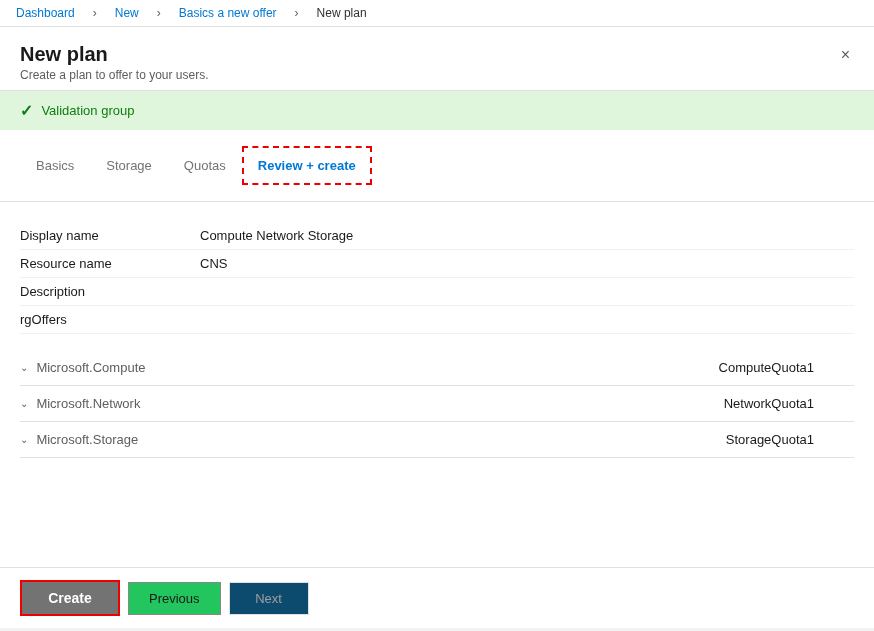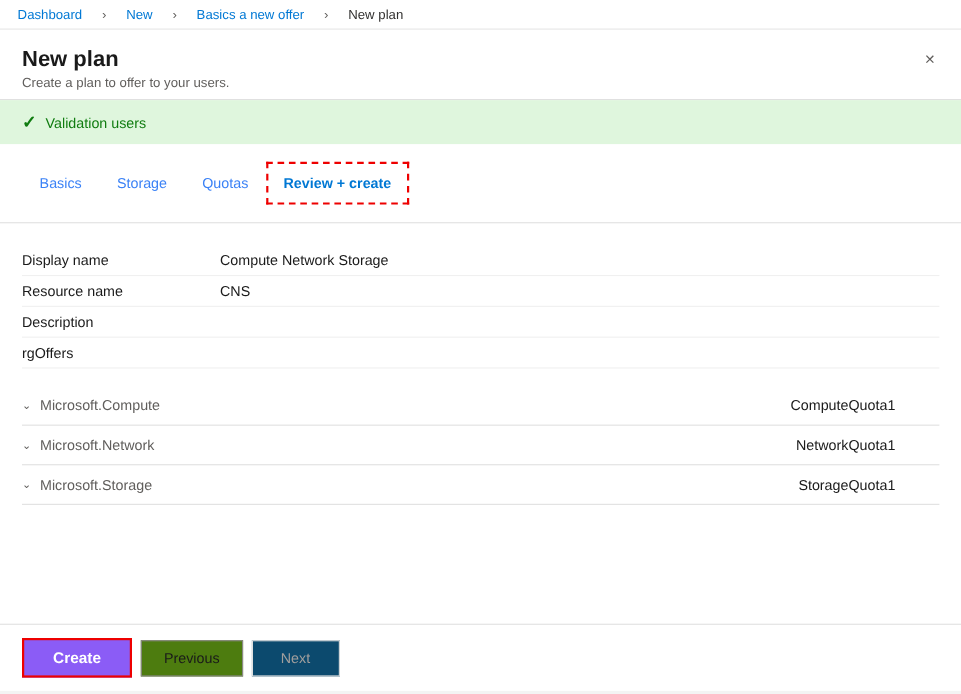--- a/index.html
+++ b/index.html
@@ -62,21 +62,21 @@
       padding: 0 20px;
       border-bottom: 1px solid #e0e0e0;
       gap: 0;
     }
     .tab {
       padding: 28px 16px;
       font-size: 13px;
       cursor: pointer;
       border: none;
       background: none;
-      color: #3b82f6;
+      color: #737373;
       position: relative;
     }
     .tab.active {
       color: #0078d4;
       border: 2px dashed #e00;
       padding: 10px 14px;
       font-weight: 600;
     }
 
     .content {
@@ -149,31 +149,31 @@
 
     .footer {
       padding: 12px 20px;
       border-top: 1px solid #e0e0e0;
       display: flex;
       align-items: center;
       gap: 8px;
       background: #fff;
     }
     .btn-create {
-      background: #8b5cf6;
+      background: #737373;
       color: #fff;
       border: 2px solid #e00;
       padding: 8px 24px;
       font-size: 14px;
       font-weight: 600;
       cursor: pointer;
       min-width: 100px;
     }
     .btn-secondary {
-      background: #4d7c0f;
+      background: #22c55e;
       color: #1a1a1a;
       border: 1px solid #8a8886;
       padding: 8px 20px;
       font-size: 13px;
       cursor: pointer;
       min-width: 80px;
     }
     .btn-disabled {
       background: #0c4a6e;
       color: #a19f9d;
@@ -202,21 +202,21 @@
   <div class="panel-header">
     <div>
       <div class="panel-title">New plan</div>
       <div class="panel-subtitle">Create a plan to offer to your users.</div>
     </div>
     <button class="close-btn">×</button>
   </div>
 
   <div class="validation-banner">
     <span class="check-icon">✓</span>
-    <span>Validation users</span>
+    <span>Validation group</span>
   </div>
 
   <div class="tabs">
     <button class="tab">Basics</button>
     <button class="tab">Storage</button>
     <button class="tab">Quotas</button>
     <button class="tab active">Review + create</button>
   </div>
 
   <div class="content">

